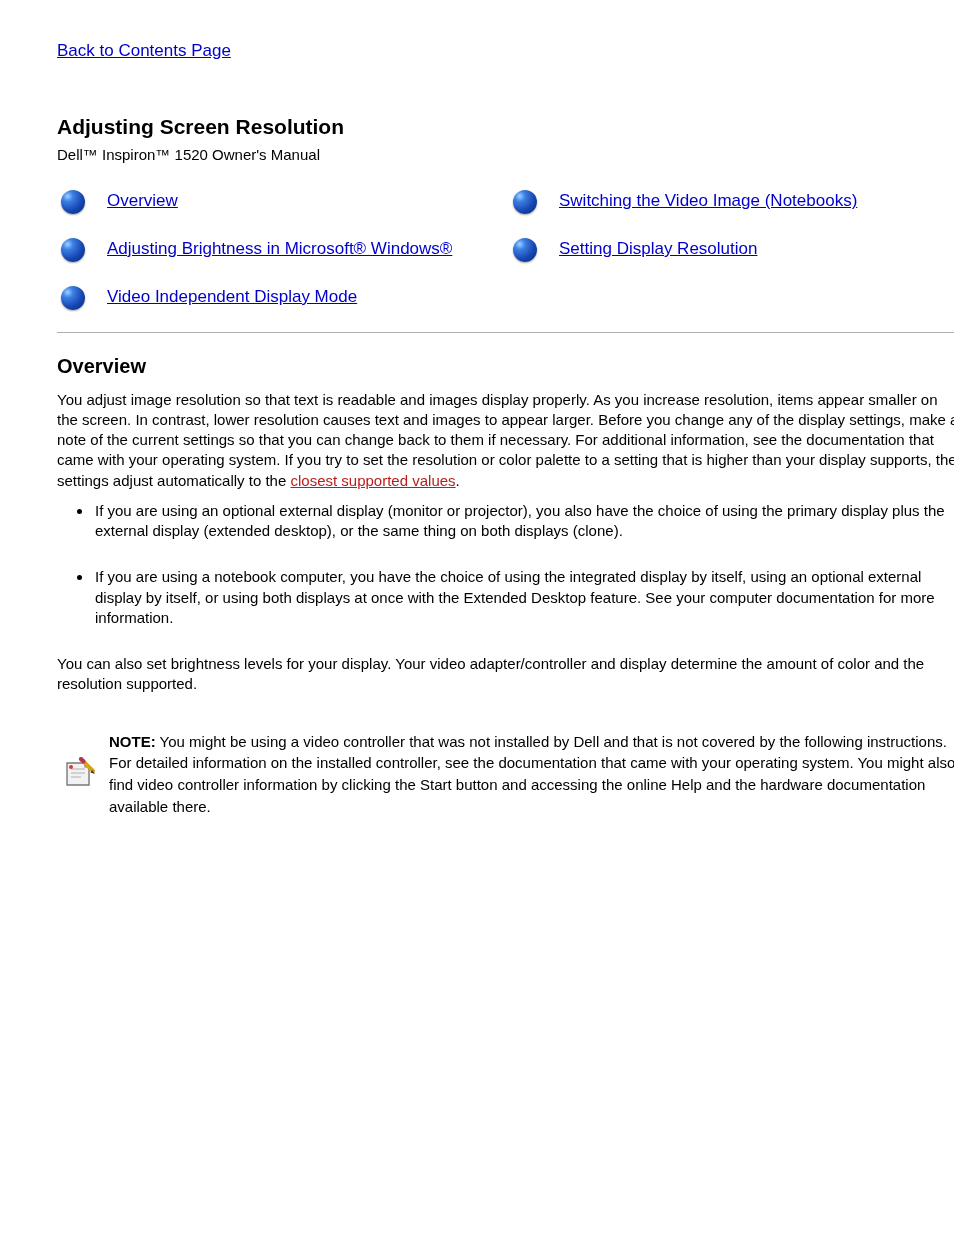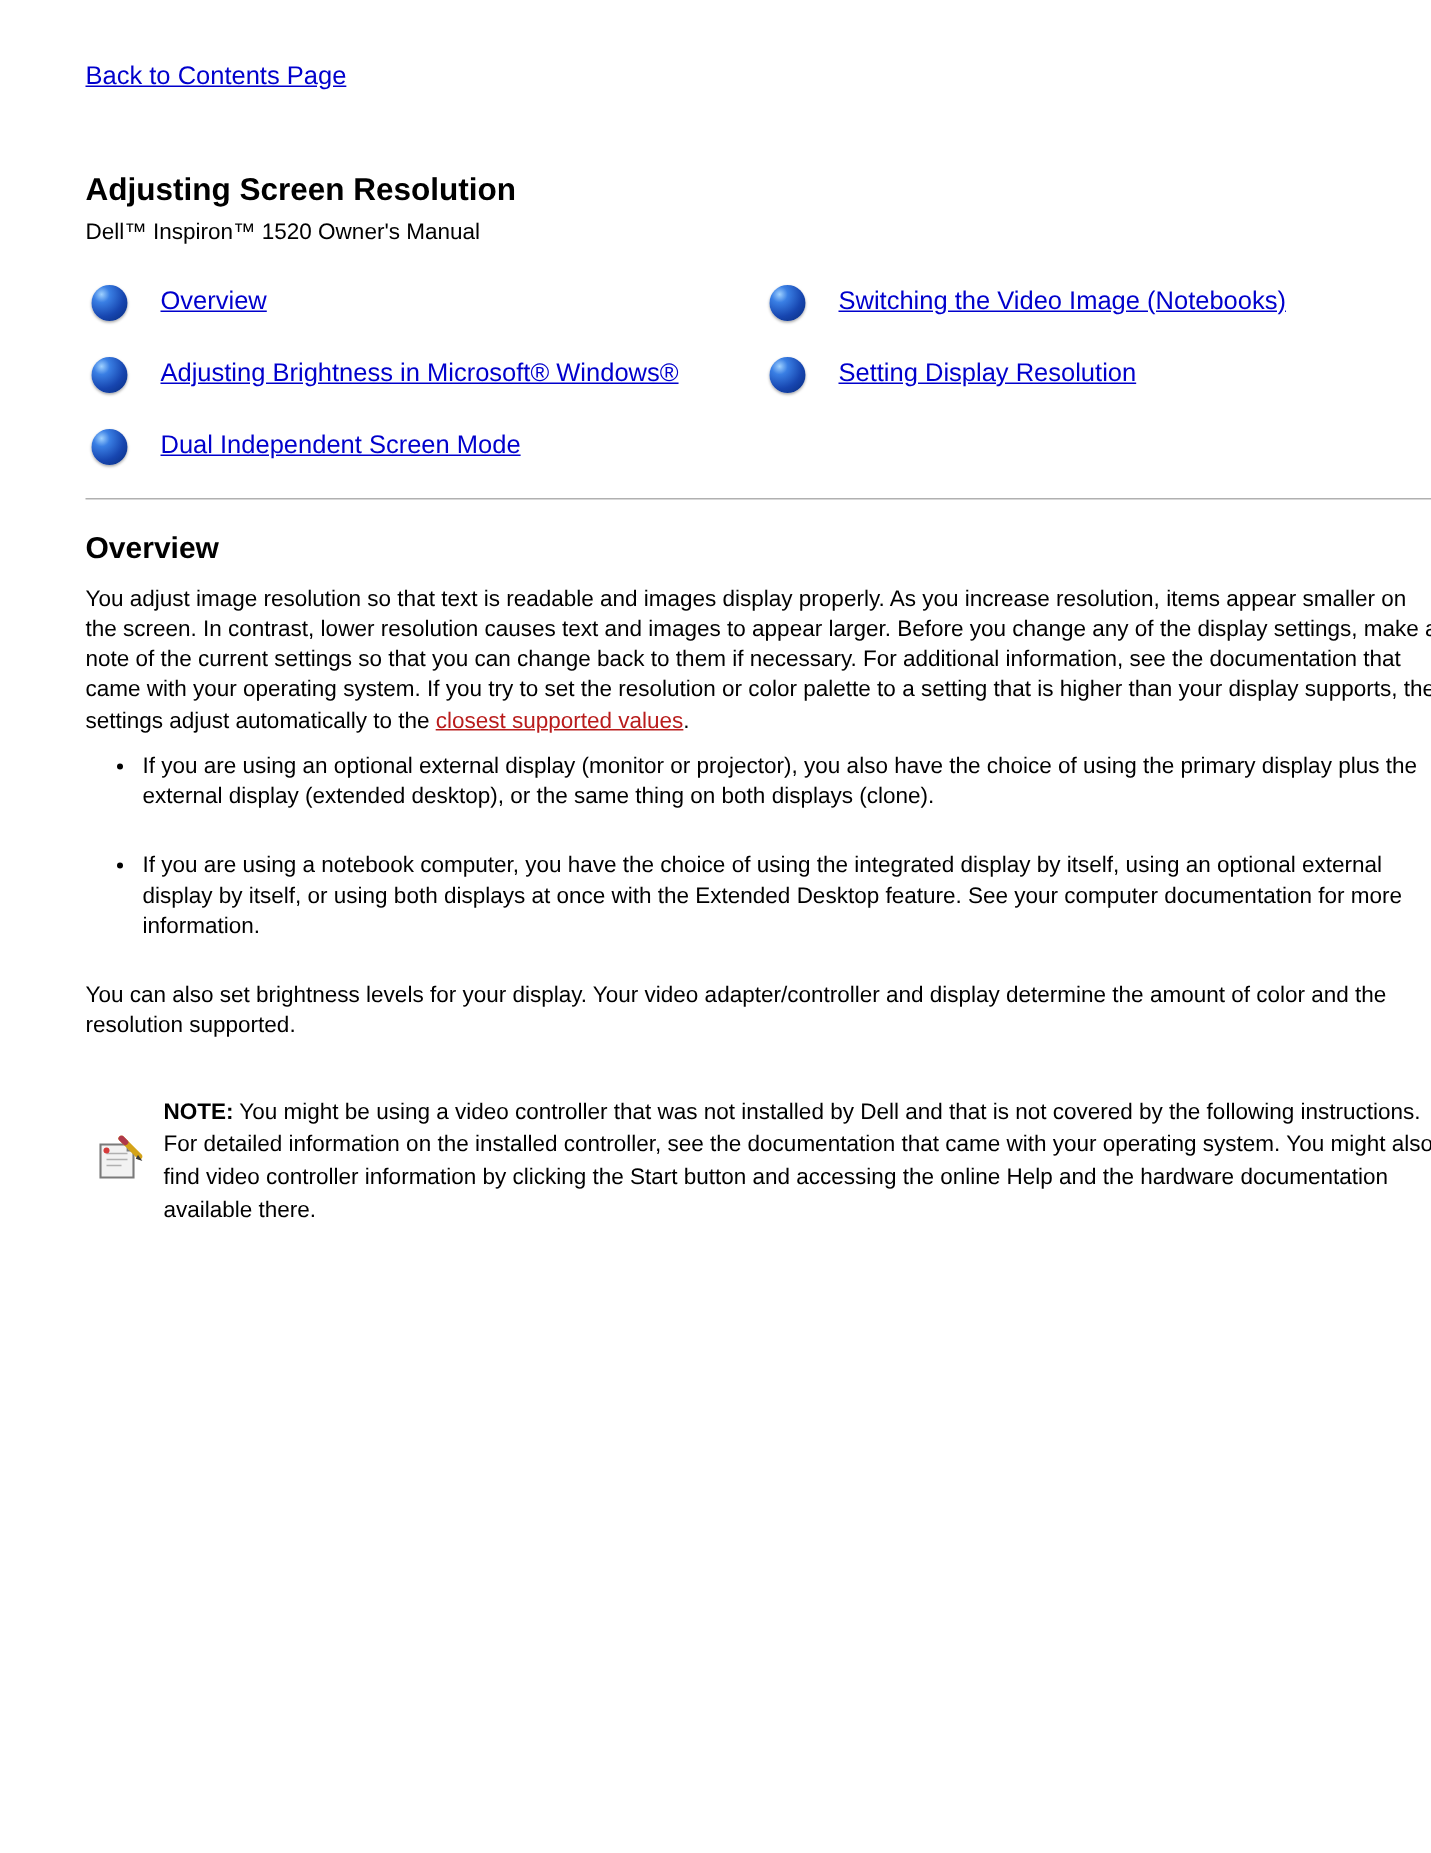--- a/index.html
+++ b/index.html
@@ -122,21 +122,21 @@
     <div class="link-entry">
       <span class="ball"></span>
       <a>Adjusting Brightness in Microsoft® Windows®</a>
     </div>
     <div class="link-entry">
       <span class="ball"></span>
       <a>Setting Display Resolution</a>
     </div>
     <div class="link-entry">
       <span class="ball"></span>
-      <a>Dual Independent Screen Mode</a>
+      <a>Video Independent Display Mode</a>
     </div>
   </div>
 
   <hr class="div">
 
   <h2 class="section">Overview</h2>
 
   <p>
     <span>You adjust image resolution so that text is readable and images display properly. As you increase resolution, items appear smaller on the screen. In contrast, lower resolution causes text and images to appear larger. Before you change any of the display settings, make a note of the current settings so that you can change back to them if necessary. For additional information, see the documentation that came with your operating system. If you try to set the resolution or color palette to a setting that is higher than your display supports, the settings adjust automatically to the </span><a class="inline-link">closest supported values</a><span>.</span>
   </p>

